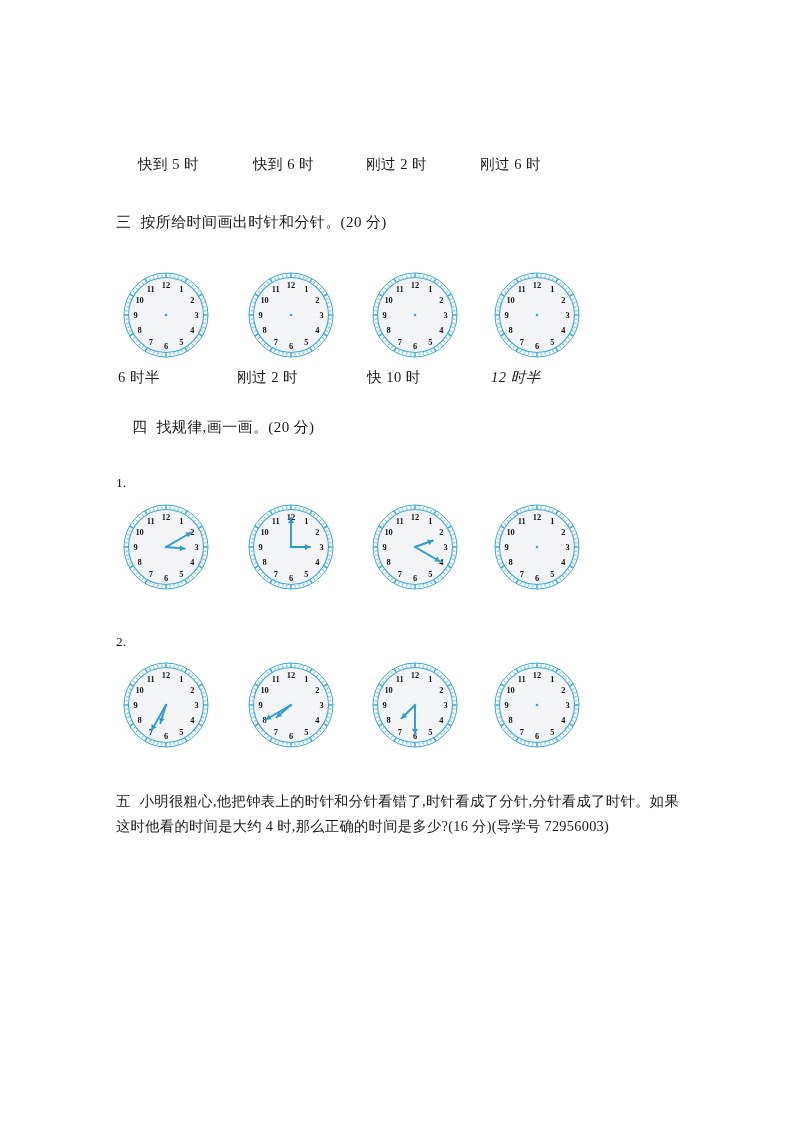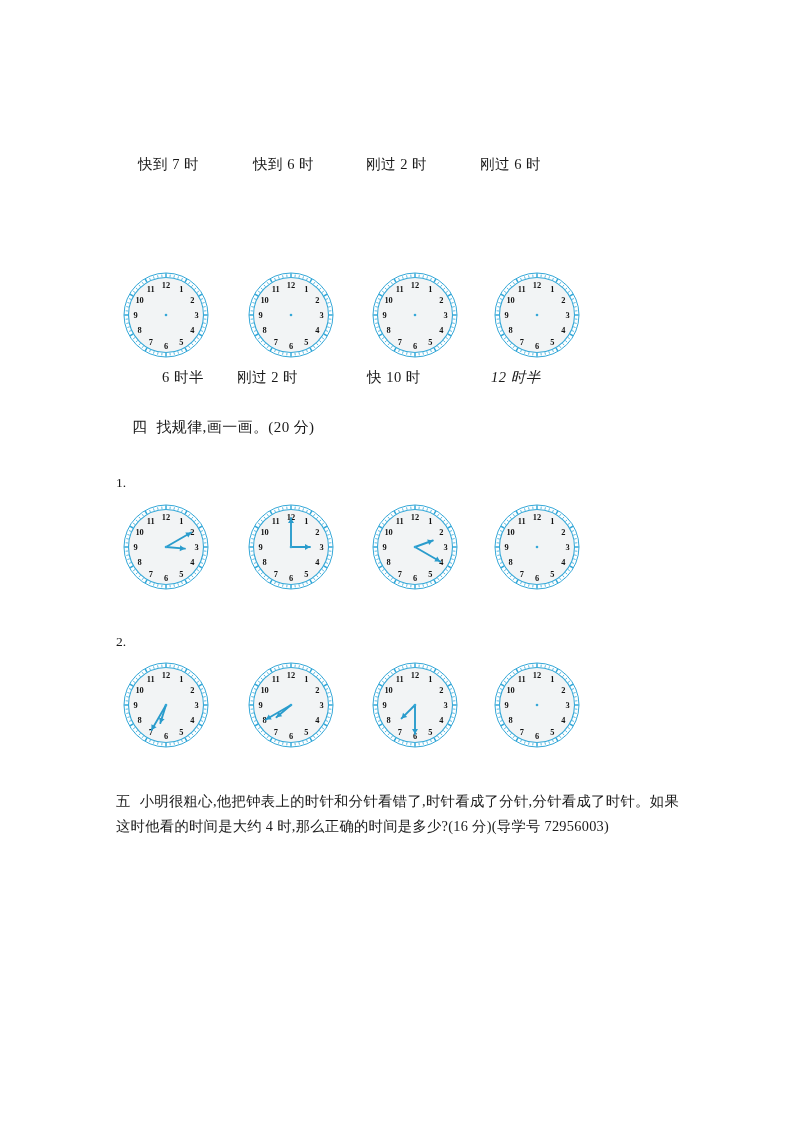--- a/index.html
+++ b/index.html
@@ -86,21 +86,21 @@
     left: 116px;
     top: 368px;
     width: 600px;
   }
   .labels-row .lbl {
     position: absolute;
     font-size: 14.5px;
     letter-spacing: 0.5px;
     white-space: nowrap;
   }
-  .labels-row .lbl.l0 { left: 2px; margin-left: 44px; }
+  .labels-row .lbl.l0 { left: 2px; }
   .labels-row .lbl.l1 { left: 121px; }
   .labels-row .lbl.l2 { left: 251px; }
   .labels-row .lbl.l3 { left: 375px; font-style: italic; }
 
   .para {
     position: absolute;
     left: 116px;
     top: 789px;
     width: 563px;
     font-size: 14.3px;
@@ -109,26 +109,29 @@
     text-align: justify;
   }
   .para .lead { margin-right: 9px; }
 </style>
 </head>
 <body>
 
 <div class="page">
 
   <div class="answers-row">
-    <div class="ans">快到 7 时</div>
+    <div class="ans">快到 5 时</div>
     <div class="ans">快到 6 时</div>
     <div class="ans">刚过 2 时</div>
     <div class="ans">刚过 6 时</div>
   </div>
 
+  <div class="section-heading" id="heading3">
+    <span class="num">三</span><span>按所给时间画出时针和分针。(20 分)</span>
+  </div>
 
   <div class="clock-row" id="row3">
       <div class="clock-wrap c0"><svg width="100" height="100" viewBox="0 0 100 100">
           <circle cx="50" cy="50" r="37.5" fill="#f2f4f5" stroke="#35a8d8" stroke-width="1.1"></circle>
           <circle cx="50" cy="50" r="42" fill="none" stroke="#35a8d8" stroke-width="1"></circle>
           <line x1="50" y1="12" x2="50" y2="8.200000000000003" stroke="#35a8d8" stroke-width="1.5"></line>
           <line x1="53.97208160417083" y1="12.208167976005612" x2="54.24385560866673" y2="9.6224110480481" stroke="#35a8d8" stroke-width="0.8"></line>
           <line x1="57.90064425107486" y1="12.830391172115391" x2="58.441214647201036" y2="10.287207410207493" stroke="#35a8d8" stroke-width="0.8"></line>
           <line x1="61.742645786248005" y1="13.859852380784169" x2="62.54608997162287" y2="11.387105438416768" stroke="#35a8d8" stroke-width="0.8"></line>
           <line x1="65.45599243688041" y1="15.28527260958117" x2="66.51350770887748" y2="12.910054419710406" stroke="#35a8d8" stroke-width="0.8"></line>

